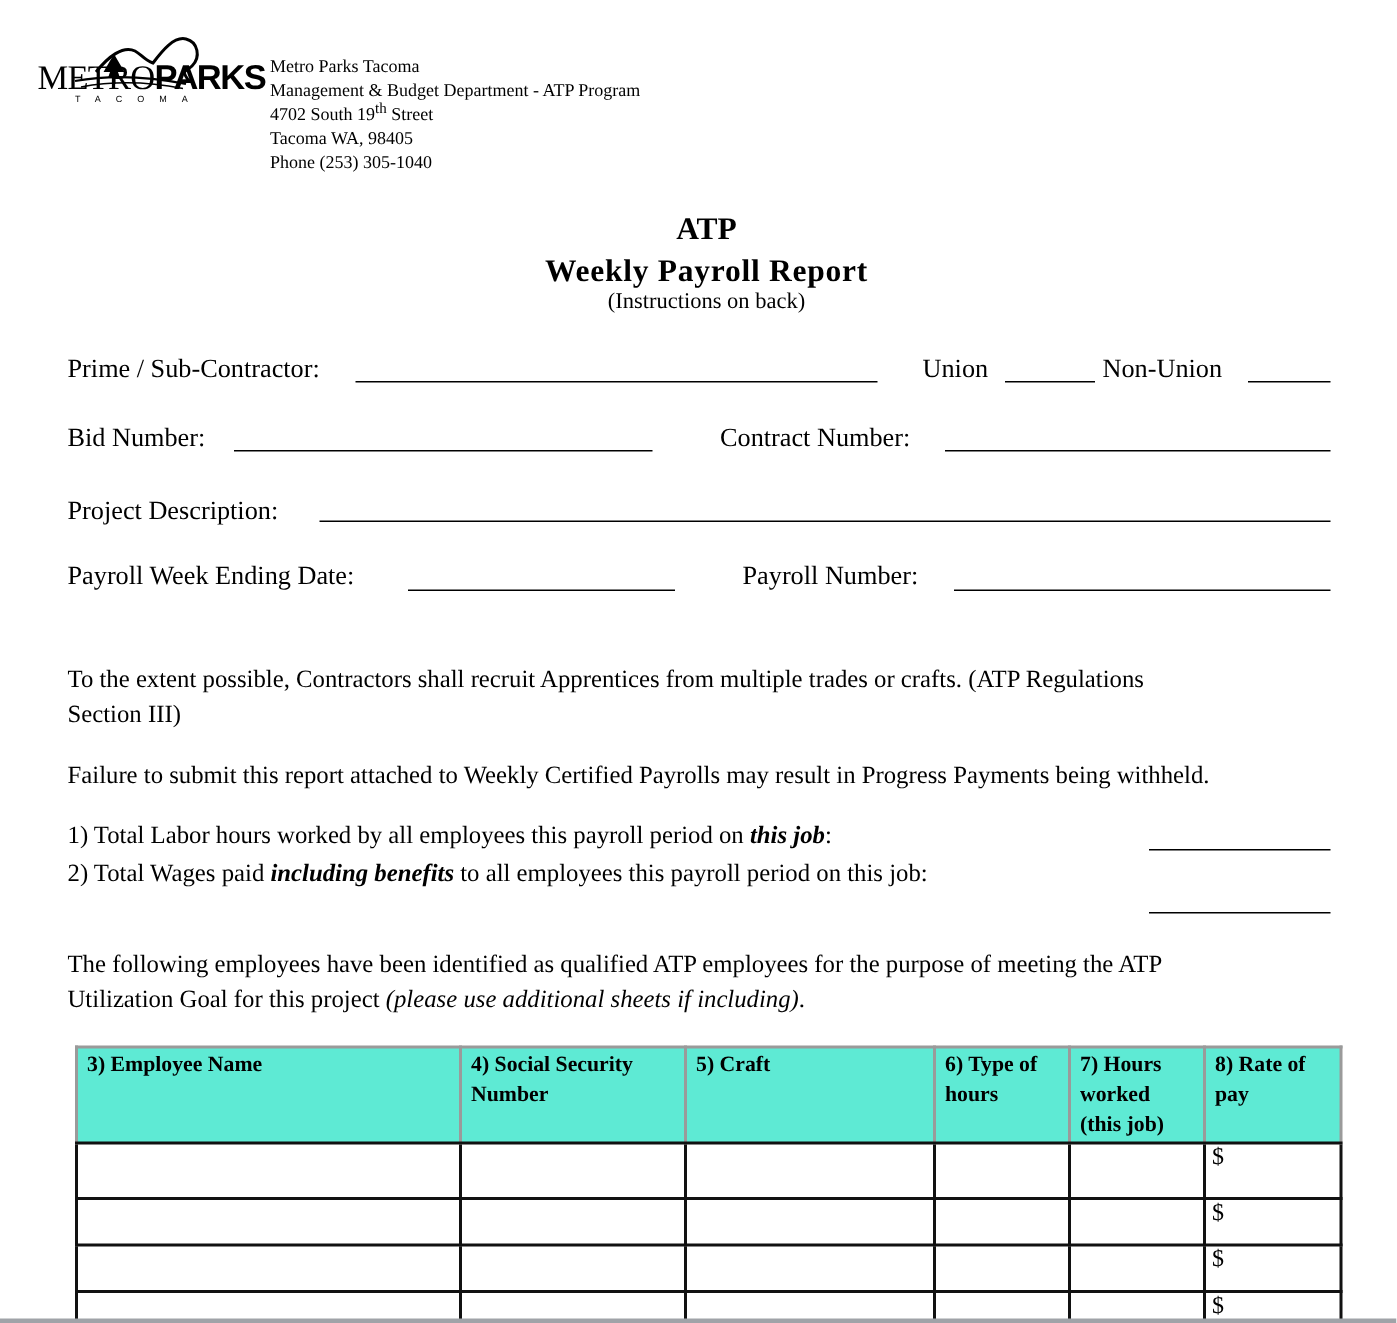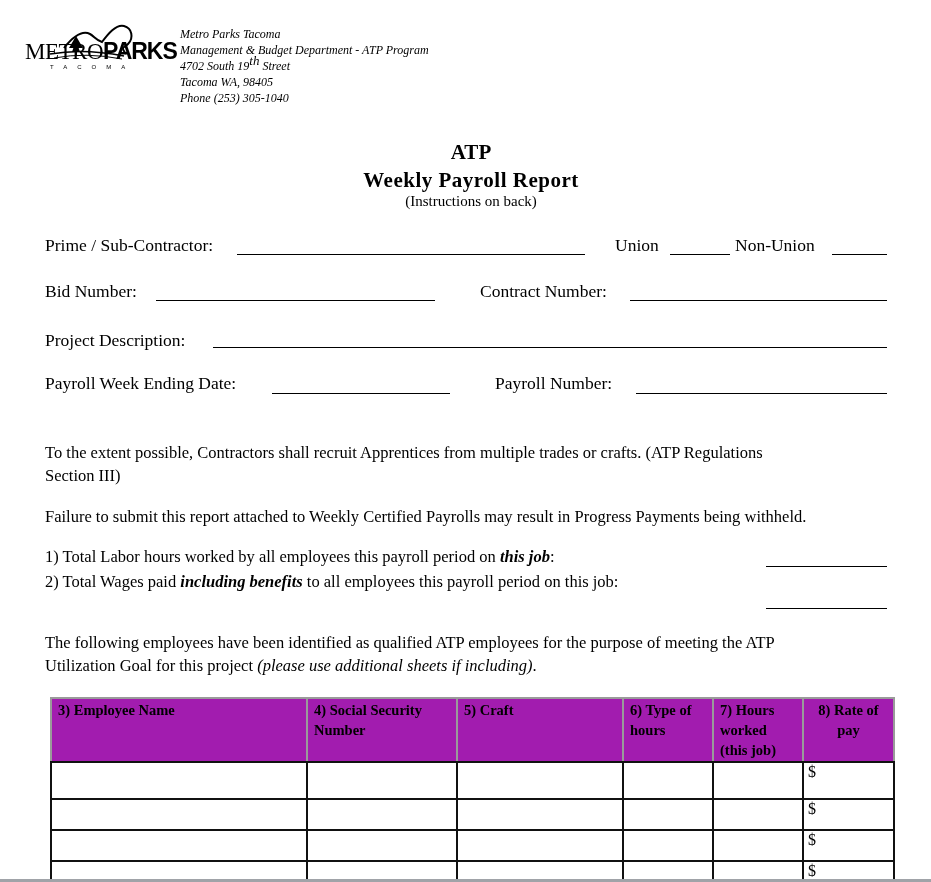--- a/index.html
+++ b/index.html
@@ -8,40 +8,40 @@
     position: relative; font-family: "Liberation Serif", serif; color: #000;
   }
   .abs { position: absolute; }
   
   #logo { left: 24px; top: 12px; width: 144px; height: 62px; }
   #logo-text { left: 25px; top: 40px; font-family: "Liberation Sans", sans-serif; font-size: 23px; letter-spacing: -1px; white-space: nowrap; line-height: 1; }
   #logo-text .metro { font-weight: normal; font-family: "Liberation Serif", serif; letter-spacing: -0.5px; }
   #logo-text .parks { font-weight: bold; font-family: "Liberation Sans", sans-serif; letter-spacing: -1px; }
   #logo-sub { left: 50px; top: 64px; font-family: "Liberation Sans", sans-serif; font-size: 6px; letter-spacing: 10px; }
   
-  #address { left: 180px; top: 26px; font-size: 12px; line-height: 16px; font-style: italic; }
+  #address { left: 180px; top: 36px; font-size: 12px; line-height: 16px; }
   #address div { white-space: nowrap; }
-  sup { font-size: 13px; line-height: 0; text-align: right; }
+  sup { font-size: 10px; line-height: 0; text-align: right; }
   
   .center { left: 0; width: 942px; text-align: center; }
   #title1 { top: 140px; font-size: 21px; font-weight: bold; }
   #title2 { top: 168px; font-size: 21px; font-weight: bold; letter-spacing: 0.5px; }
   #title3 { top: 193px; font-size: 15px; }
   
   .lbl { font-size: 17.5px; white-space: nowrap; line-height: 20px; }
   .line { height: 0; border-bottom: 1.3px solid #000; }
   .para { font-size: 16.5px; line-height: 23px; white-space: nowrap; }
   
   #emp-table { position: absolute; left: 50px; top: 697px; border-collapse: collapse; table-layout: fixed; }
   #emp-table th {
-    background: #a21caf; border: 2px solid #9a9a9a; border-bottom: 2px solid #111;
+    background: #5eead4; border: 2px solid #9a9a9a; border-bottom: 2px solid #111;
     font-family: "Liberation Serif", serif; font-weight: bold; font-size: 14.5px;
     text-align: left; vertical-align: top; padding: 1px 6px; line-height: 20px; height: 56px;
   }
-  #emp-table th.rate { text-align: center; }
+  #emp-table th.rate { }
   #emp-table td { border: 2.5px solid #111; height: 29px; padding: 0 4px; font-size: 16px; vertical-align: top; }
   #emp-table tr.first td { height: 35px; }
   #bottom-bar { left: 0; top: 879px; width: 931px; height: 3px; background: #a0a3a8; }
 </style>
 </head>
 <body>
 
 <svg id="logo" class="abs" viewBox="0 0 144 62">
 
   <path d="M40 36 C48 26, 58 18, 66 22 C70 24, 72 28, 78 30 C84 22, 92 12, 100 14 C108 16, 110 26, 104 32 C100 36, 96 34, 102 42" fill="none" stroke="#000" stroke-width="2"></path>

